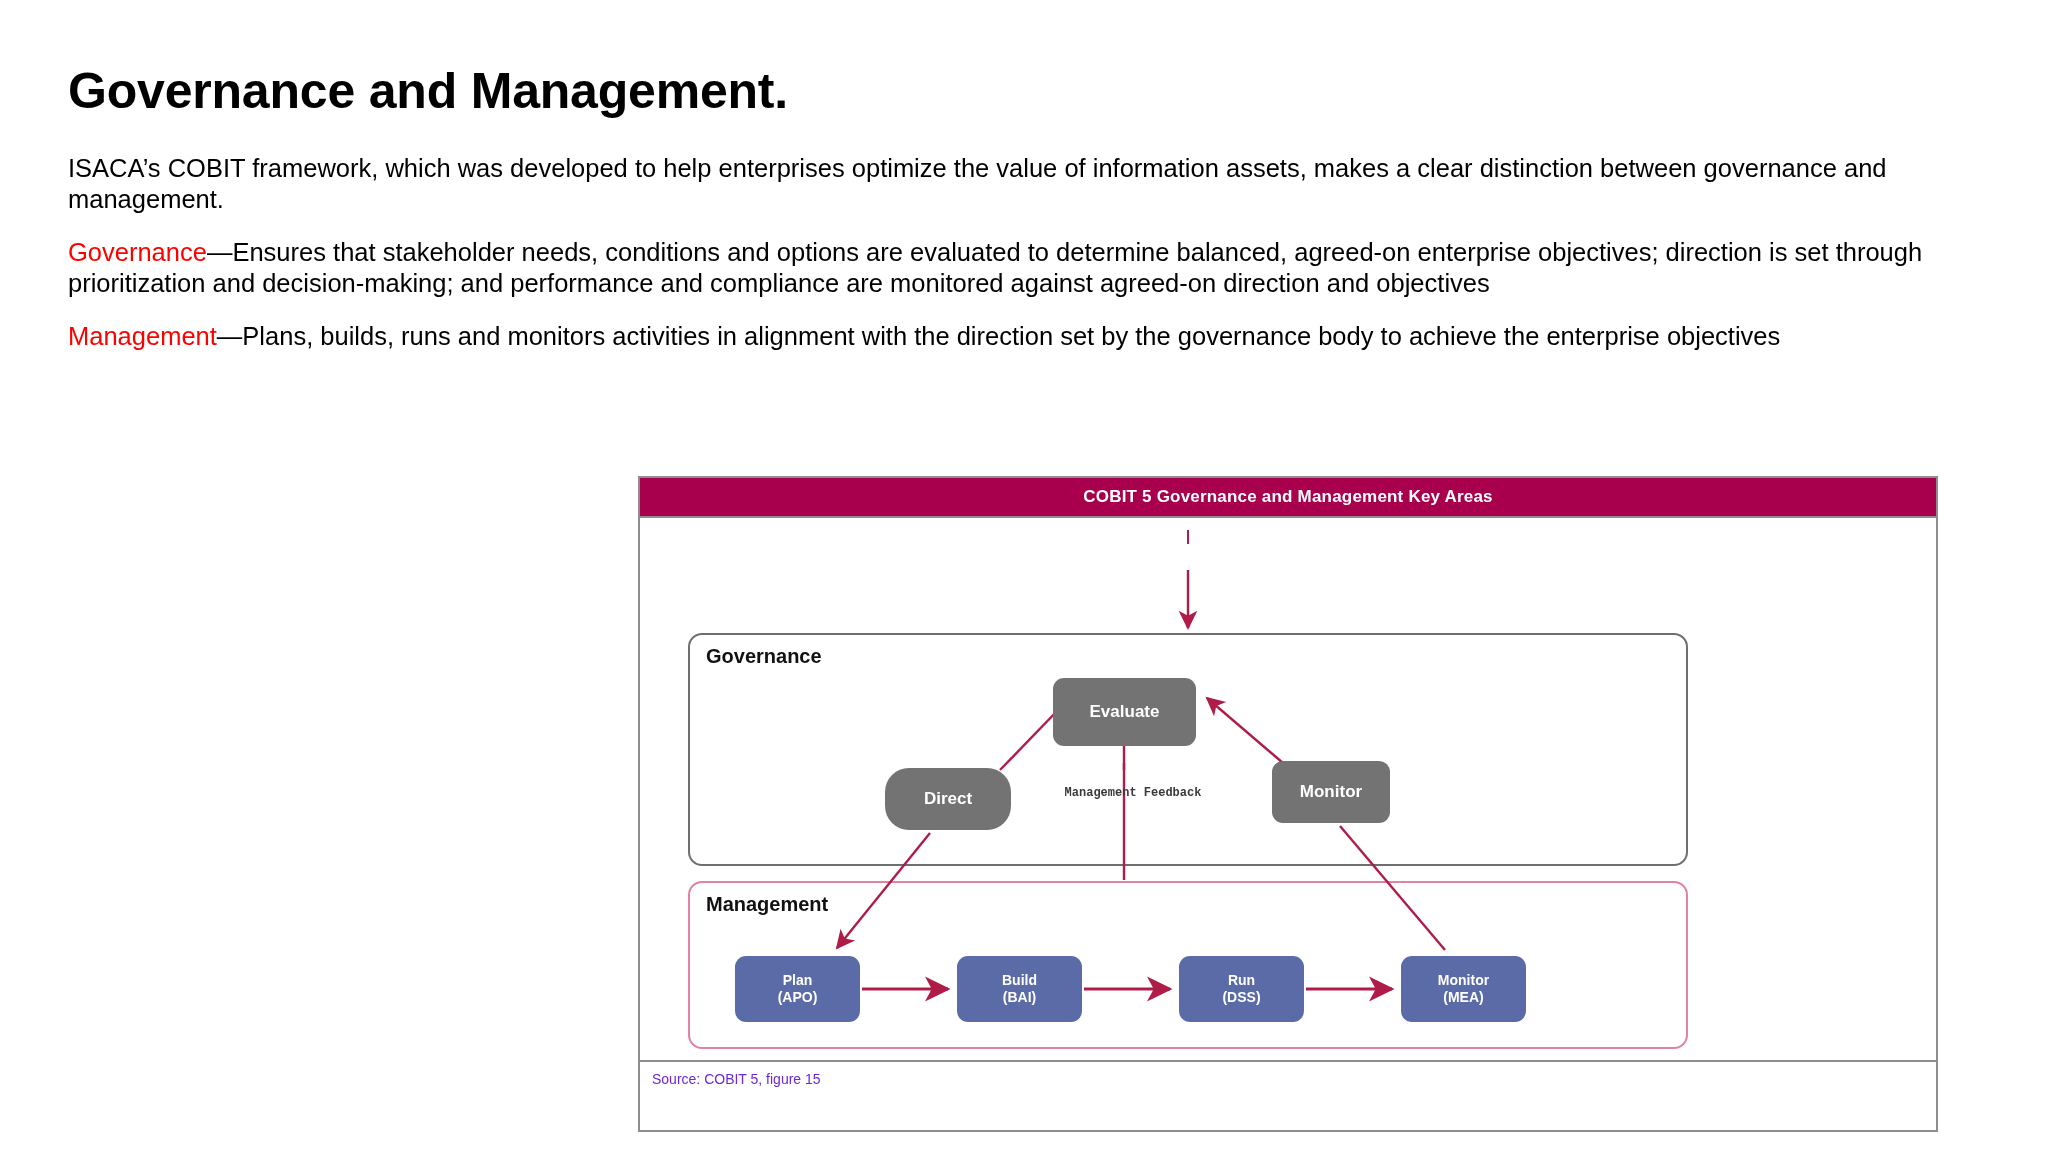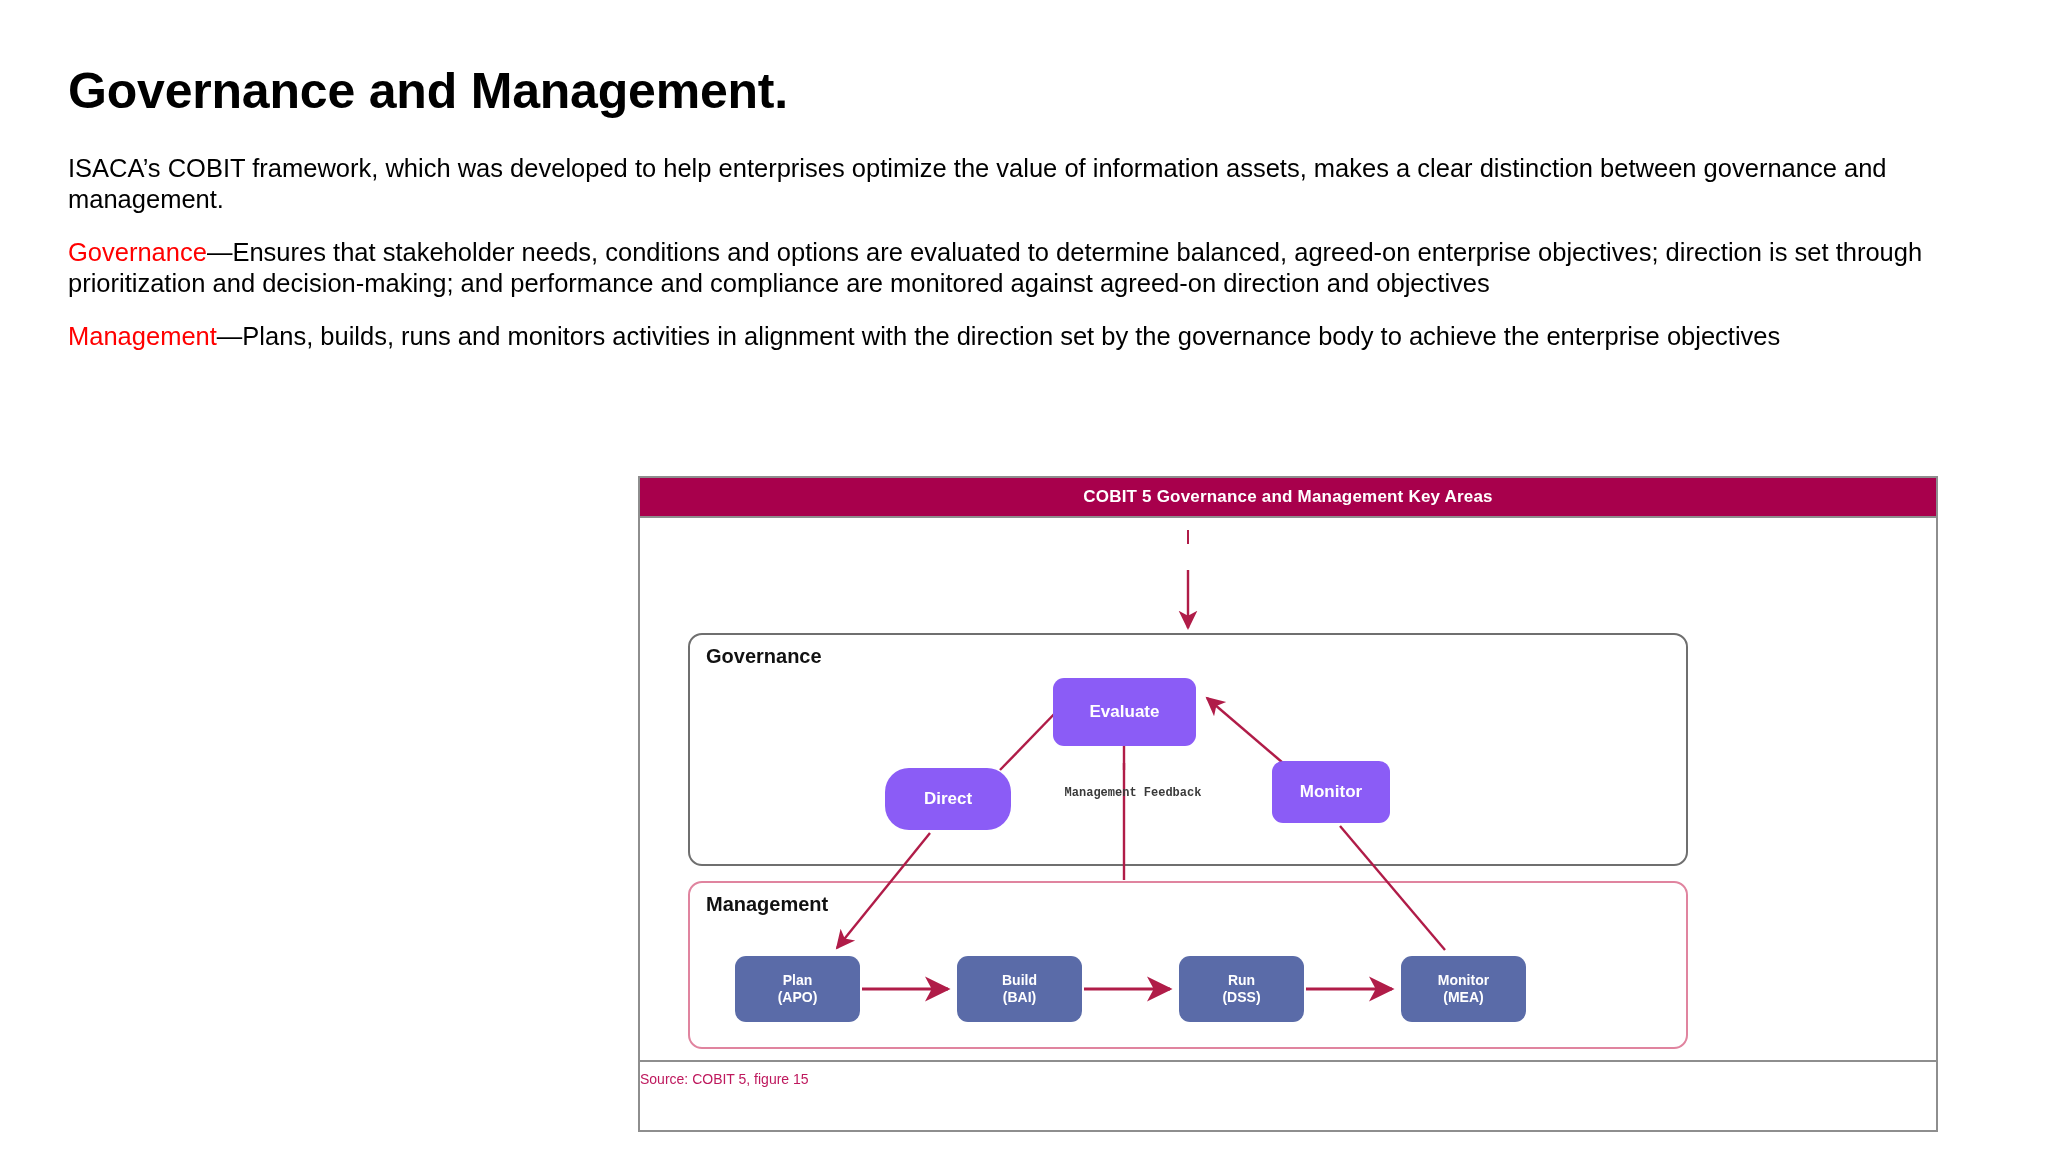--- a/index.html
+++ b/index.html
@@ -83,21 +83,22 @@
     right: 0;
     bottom: 0;
     height: 36px;
     border-top: 2px solid #8e8e8e;
     display: flex;
     align-items: center;
     box-sizing: border-box;
   }
   .fig-footer-text {
     font-size: 14px;
-    color: #be185d;
+    color: #6d28d9;
+    padding-left: 12px;
     white-space: nowrap;
   }
 
   
   .business-needs {
     position: absolute;
     left: 0;
     right: 0;
     top: 28px;
     text-align: center;
@@ -143,21 +144,21 @@
     align-items: center;
     justify-content: center;
     text-align: center;
     color: #ffffff;
     font-weight: bold;
     line-height: 1.18;
     box-sizing: border-box;
     z-index: 4;
   }
   .node-gov {
-    background: #8b5cf6;
+    background: #737373;
     font-size: 17px;
   }
   .node-mgmt {
     background: #5A6BA8;
     font-size: 14px;
   }
 
   .n-evaluate { left: 413px; top: 160px; width: 143px; height: 68px; }
   .n-direct   { left: 245px; top: 250px; width: 126px; height: 62px; border-radius: 24px; }
   .n-monitor  { left: 632px; top: 243px; width: 118px; height: 62px; }

